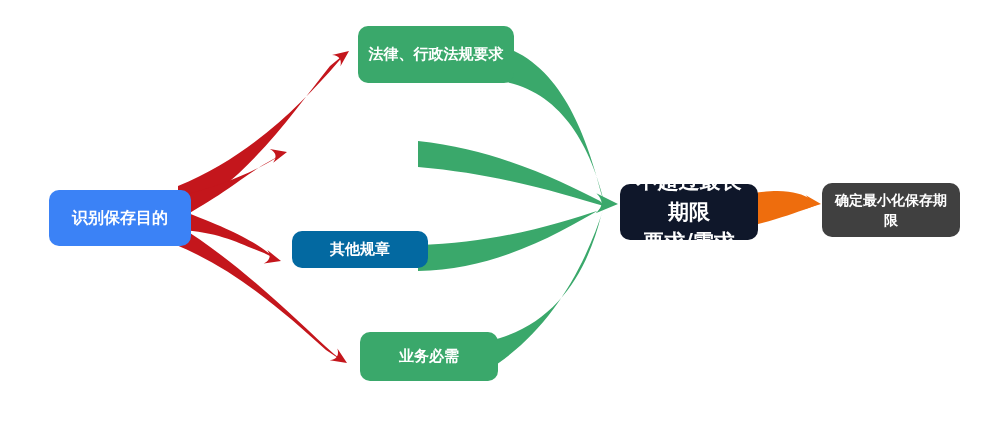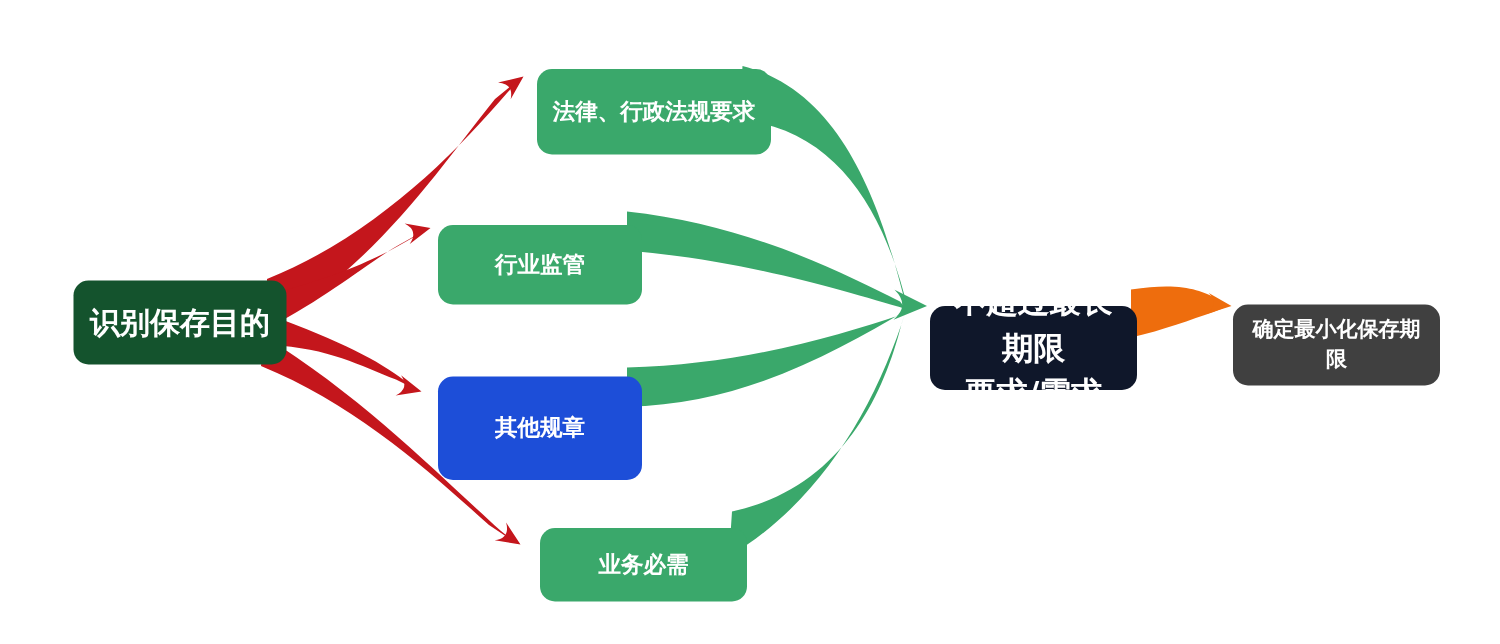--- a/index.html
+++ b/index.html
@@ -10,26 +10,26 @@
     font-family: "DejaVu Sans", "Liberation Sans", sans-serif;
   }
   #stage { position: relative; width: 1000px; height: 429px; background: #ffffff; }
   #connectors { position: absolute; left: 0; top: 0; z-index: 1; }
   .node {
     position: absolute; z-index: 2;
     display: flex; align-items: center; justify-content: center;
     border-radius: 10px;
     color: #ffffff; font-weight: bold; text-align: center;
     white-space: pre-line; line-height: 1.45;
-    box-sizing: border-box; padding: 4px 8px; margin-top: 20px;
+    box-sizing: border-box; padding: 4px 8px;
   }
-  .node-root    { left: 49px;  top: 167px; width: 142px; height: 56px; background: #14532d; font-size: 20px; }
+  .node-root    { left: 49px;  top: 190px; width: 142px; height: 56px; background: #3b82f6; font-size: 16px; }
   .node-law     { left: 358px; top: 26px;  width: 156px; height: 57px; background: #3aa86b; font-size: 15px; }
   .node-industry{ left: 292px; top: 130px; width: 136px; height: 53px; background: #3aa86b; font-size: 15px; }
-  .node-other   { left: 292px; top: 231px; width: 136px; height: 69px; background: #1d4ed8; font-size: 15px; }
+  .node-other   { left: 292px; top: 231px; width: 136px; height: 37px; background: #0369a1; font-size: 15px; }
   .node-business{ left: 360px; top: 332px; width: 138px; height: 49px; background: #3aa86b; font-size: 15px; }
   .node-limit   { left: 620px; top: 184px; width: 138px; height: 56px; background: #0f172a; font-size: 21px; justify-content: flex-end; }
   .node-final   { left: 822px; top: 183px; width: 138px; height: 54px; background: #404040; font-size: 14px; }
 </style>
 </head>
 <body>
 
 <div id="stage">
 
   <svg id="connectors" width="1000" height="429" viewBox="0 0 1000 429">
@@ -57,23 +57,20 @@
   </svg>
 
   <div class="node node-root">
     <span>识别保存目的</span>
   </div>
 
   <div class="node node-law">
     <span>法律、行政法规要求</span>
   </div>
 
-  <div class="node node-industry">
-    <span>行业监管</span>
-  </div>
 
   <div class="node node-other">
     <span>其他规章</span>
   </div>
 
   <div class="node node-business">
     <span>业务必需</span>
   </div>
 
   <div class="node node-limit">

